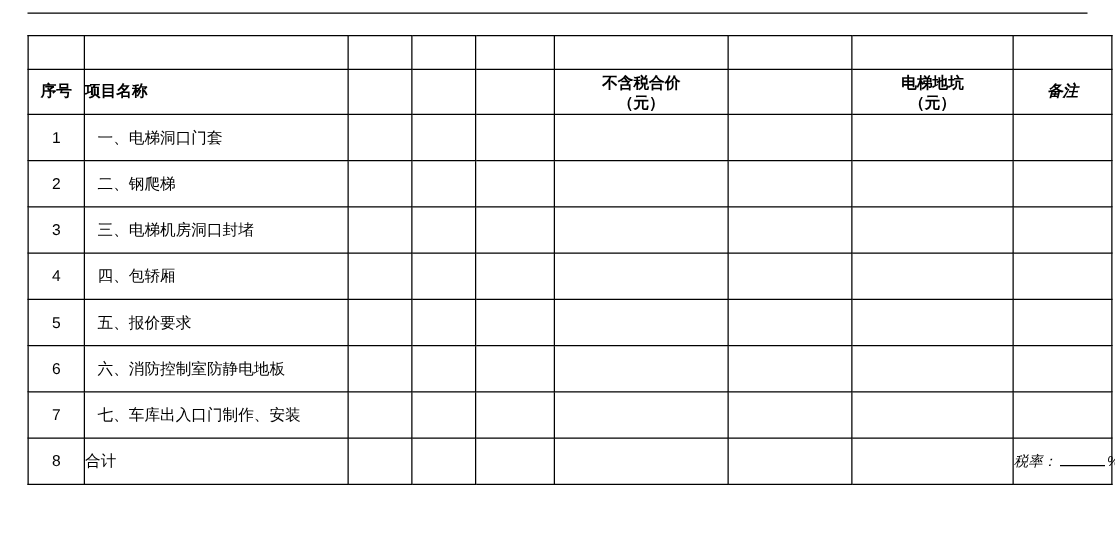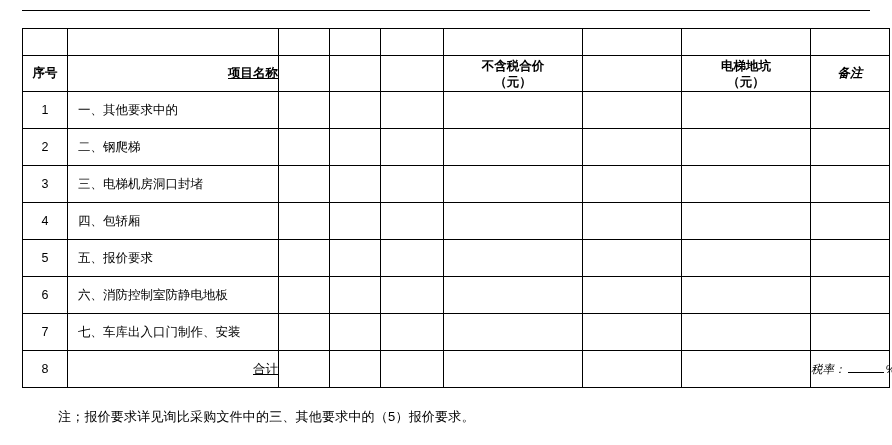--- a/index.html
+++ b/index.html
@@ -61,23 +61,22 @@
   }
   td.c-seq {
     text-align: center;
     width: 44px;
   }
   td.c-name {
     width: 200px;
     padding-left: 10px;
   }
   td.c-name.center {
-    text-align: right;
+    text-align: left;
     padding-left: 0;
-    text-decoration: underline;
   }
   td.c-blank1 { width: 50px; }
   td.c-blank2 { width: 50px; }
   td.c-blank3 { width: 62px; }
   td.c-ex { width: 138px; }
   td.c-blank4 { width: 98px; }
   td.c-inc { width: 128px; }
   td.c-note { width: 78px; text-align: center; font-style: italic; }
   .hdr-two-line {
     display: block;
@@ -140,21 +139,21 @@
         <td class="c-blank4"></td>
         <td class="c-inc">
           <span class="hdr-two-line">电梯地坑</span>
           <span class="hdr-two-line">（元）</span>
         </td>
         <td class="c-note">备注</td>
       </tr>
 
       <tr class="body-row">
         <td class="c-seq">1</td>
-        <td class="c-name">一、其他要求中的</td>
+        <td class="c-name">一、电梯洞口门套</td>
         <td class="c-blank1"></td>
         <td class="c-blank2"></td>
         <td class="c-blank3"></td>
         <td class="c-ex"></td>
         <td class="c-blank4"></td>
         <td class="c-inc"></td>
         <td class="c-note"></td>
       </tr>
 
       <tr class="body-row">
@@ -238,15 +237,14 @@
         <td class="c-ex"></td>
         <td class="c-blank4"></td>
         <td class="c-inc"></td>
         <td class="c-note">
           <span class="taxrate"><span>税率：</span><span class="blank"></span><span>%</span></span>
         </td>
       </tr>
     </tbody>
   </table>
 
-  <div class="note-line">注；报价要求详见询比采购文件中的三、其他要求中的（5）报价要求。</div>
 
 </div>
 
 </body></html>

